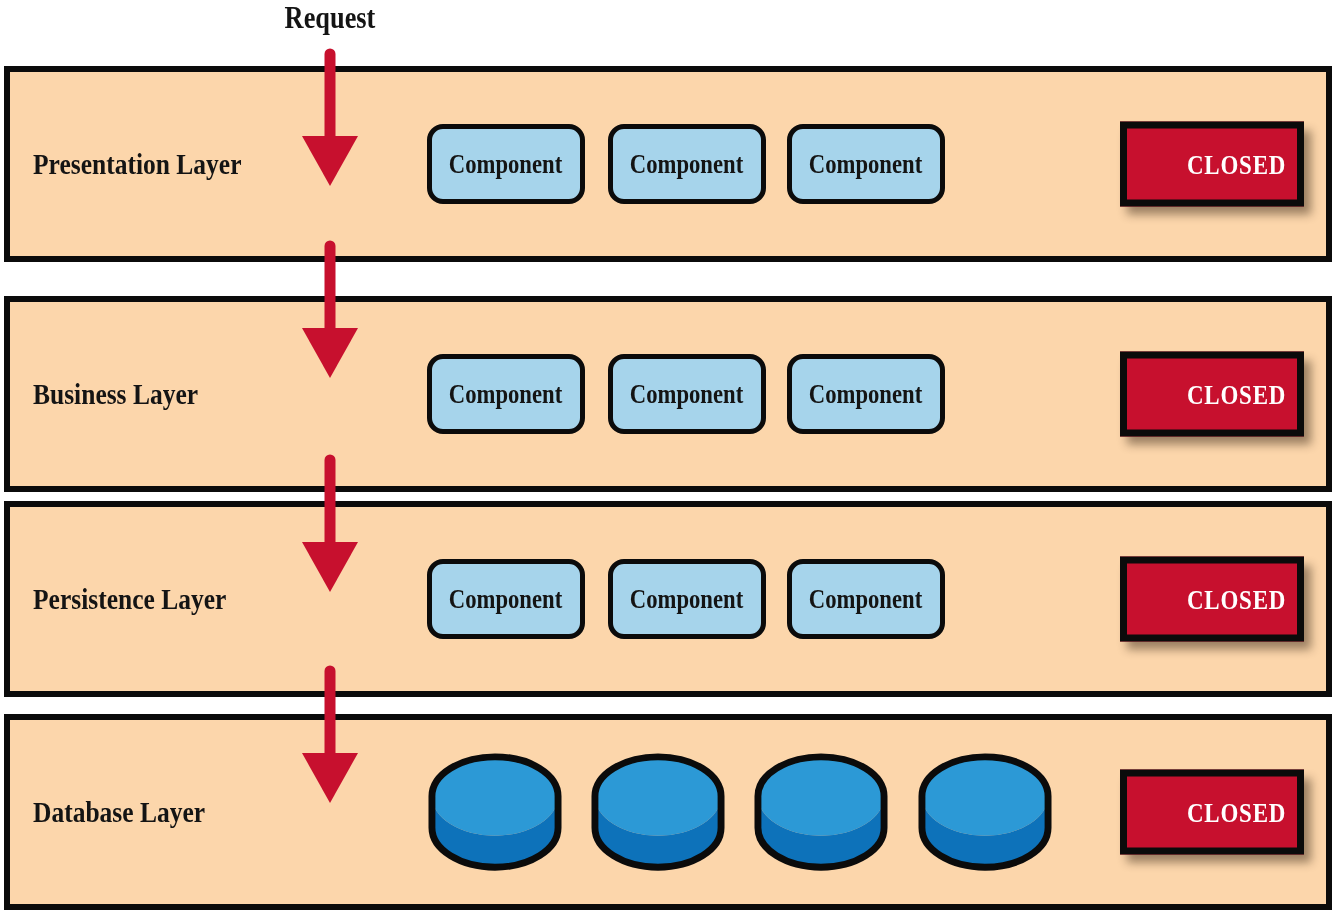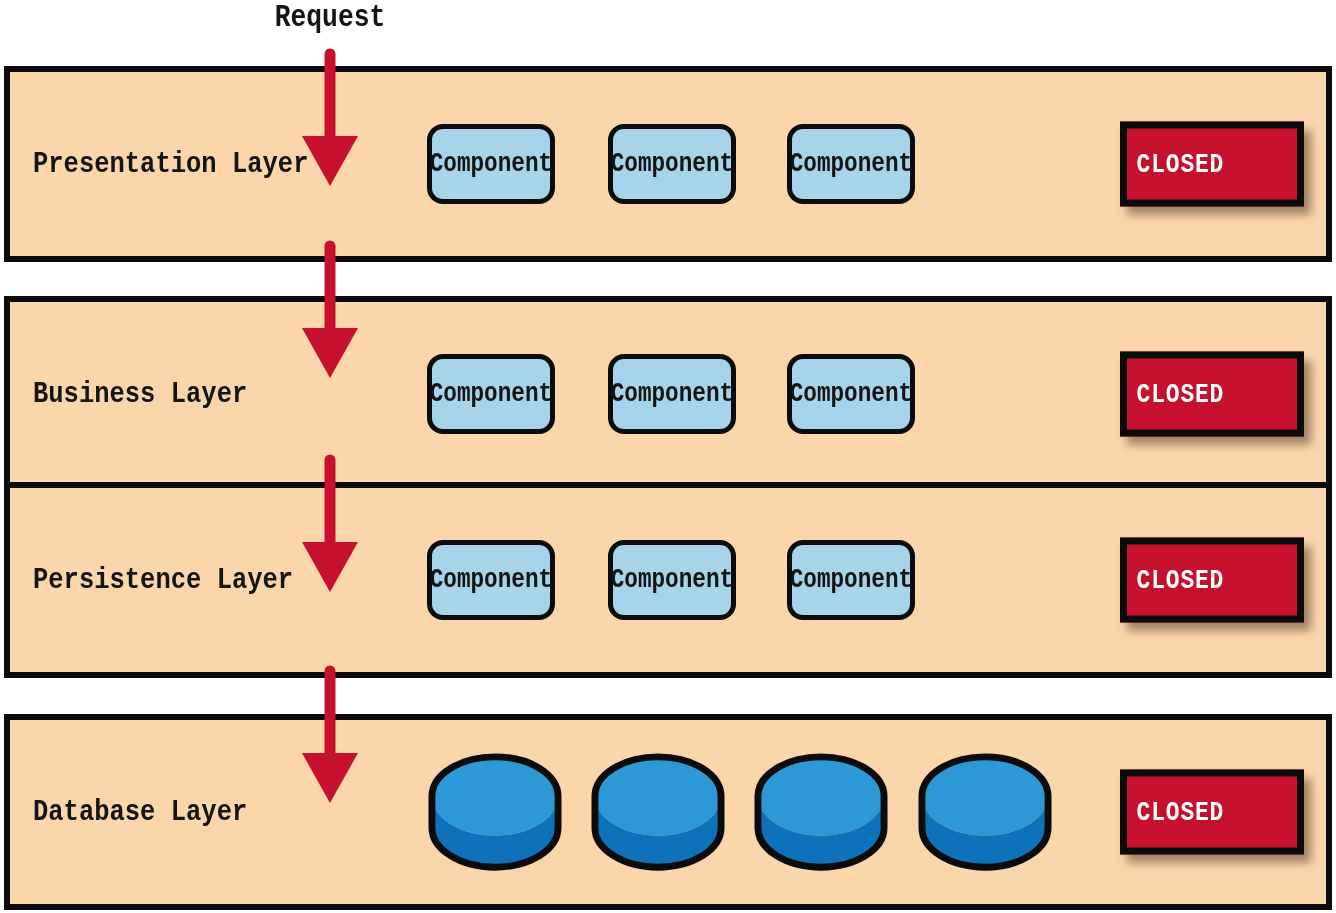--- a/index.html
+++ b/index.html
@@ -15,21 +15,21 @@
     --status-text: #ffffff;
   }
   * { margin: 0; padding: 0; box-sizing: border-box; }
   html, body { background: var(--background); }
   .canvas {
     position: relative;
     width: 1336px;
     height: 913px;
     background: var(--background);
     overflow: hidden;
-    font-family: Liberation Mono, monospace;
+    font-family: Liberation Serif, serif;
     color: var(--text);
   }
   .request-label {
     position: absolute;
     left: 230px; top: 0px; width: 200px;
     text-align: center;
     font-size: 31px; font-weight: 700;
     transform: scaleX(0.85);
     transform-origin: center top;
     white-space: nowrap;
@@ -52,40 +52,40 @@
     position: absolute;
     left: 23px; top: 50%;
     transform: translateY(-50%) scaleX(0.85);
     transform-origin: left center;
     font-size: 30px; font-weight: 700;
     white-space: nowrap;
   }
   .component {
     position: absolute;
     top: 50%; transform: translateY(-50%);
-    width: 128px; height: 80px;
+    width: 158px; height: 80px;
     background: var(--component-fill);
     border: 5px solid var(--outline);
     border-radius: 16px;
     display: flex; align-items: center; justify-content: center;
   }
   .component .component-text {
     font-size: 27px; font-weight: 600;
     transform: scaleX(0.84);
     transform-origin: center center;
     white-space: nowrap;
   }
   .closed-badge {
     position: absolute;
     left: 1110px; top: 50%; transform: translateY(-50%);
     width: 184px; height: 85px;
     background: var(--status-fill);
     border: 7px solid var(--outline);
     box-shadow: 7px 8px 9px rgba(40, 25, 10, 0.45);
-    display: flex; align-items: center; justify-content: flex-start;
+    display: flex; align-items: center; justify-content: flex-end;
   }
   .closed-badge .status-text {
     color: var(--status-text);
     font-size: 28px; font-weight: 700;
     letter-spacing: 1px;
     transform: scaleX(0.82);
     transform-origin: center center;
     white-space: nowrap;
   }
   .database-icon {
@@ -146,21 +146,21 @@
       <span class="component-text">Component</span>
     </div>
     <div class="component" style="left:777px">
       <span class="component-text">Component</span>
     </div>
     <div class="closed-badge">
       <span class="status-text">CLOSED</span>
     </div>
   </div>
 
-  <div class="layer" style="top:482px">
+  <div class="layer" style="top:501px">
     <div class="layer-label">Persistence Layer</div>
     <div class="component" style="left:417px">
       <span class="component-text">Component</span>
     </div>
     <div class="component" style="left:598px">
       <span class="component-text">Component</span>
     </div>
     <div class="component" style="left:777px">
       <span class="component-text">Component</span>
     </div>

